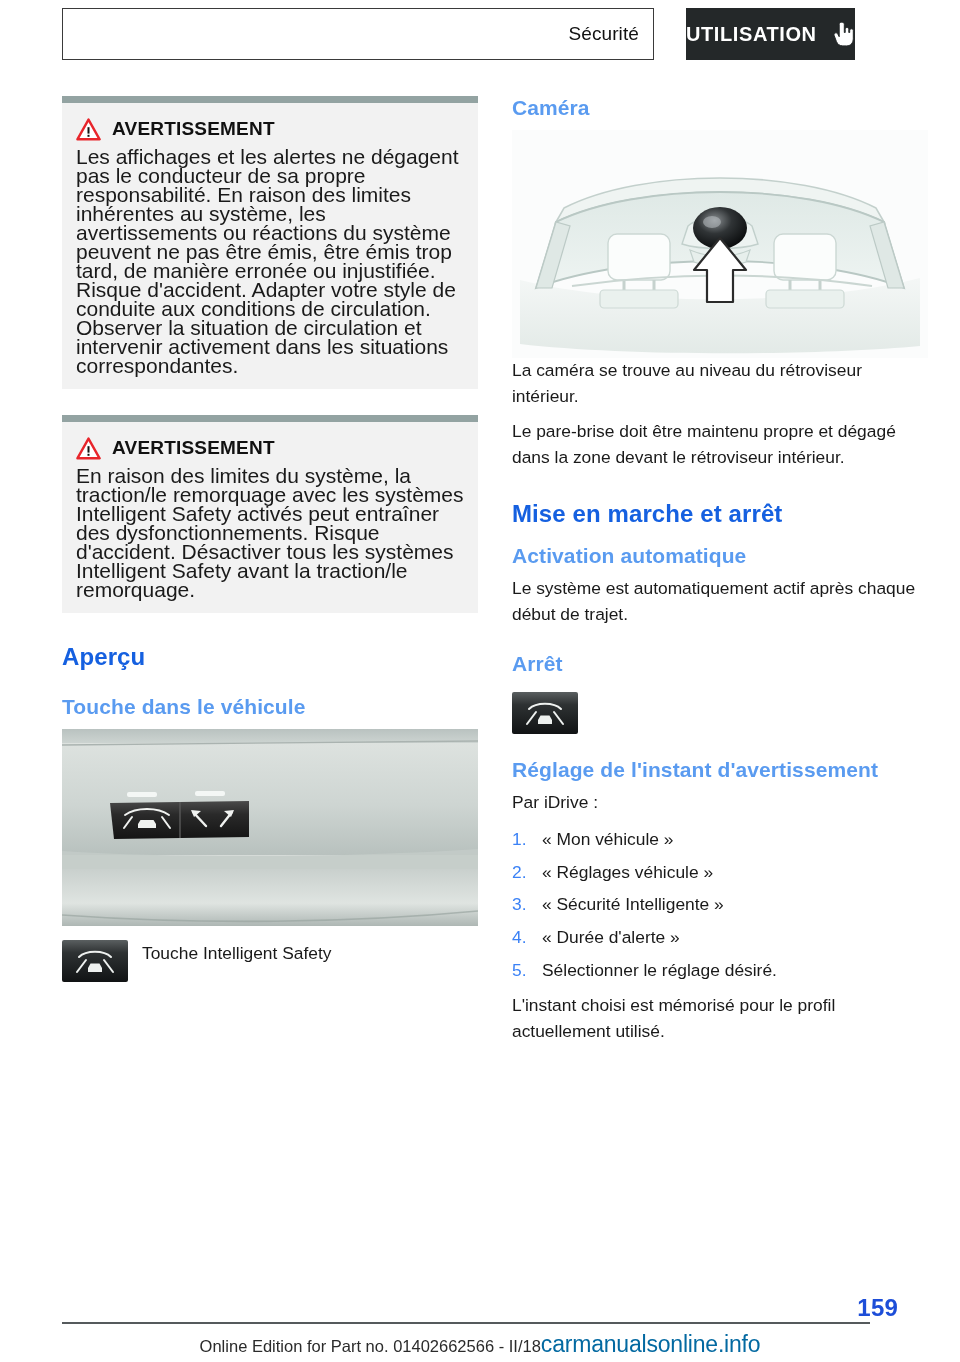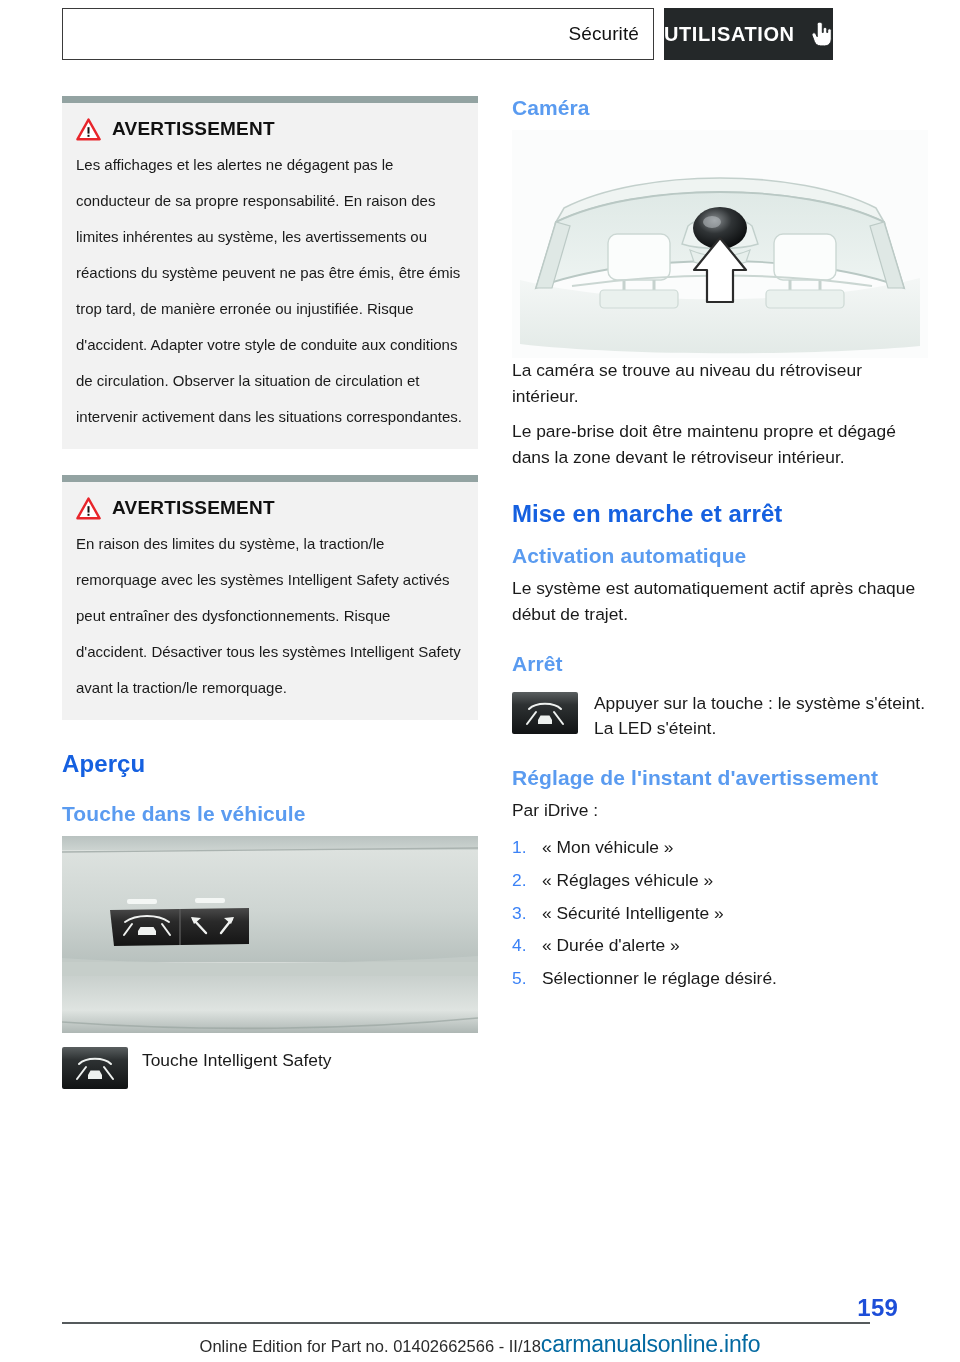--- a/index.html
+++ b/index.html
@@ -18,20 +18,21 @@
 
   
   .header {
     position: absolute;
     left: 62px;
     top: 8px;
     width: 688px;
     height: 52px;
     display: flex;
     align-items: stretch;
+    gap: 22px;
   }
   .header-tab-left {
     flex: 0 0 592px;
     border: 1px solid #3a3a3a;
     box-sizing: border-box;
     display: flex;
     align-items: center;
     justify-content: flex-end;
     padding-right: 14px;
     background: #ffffff;
@@ -90,22 +91,22 @@
   }
   .warning-head .title {
     font-size: 19px;
     font-weight: bold;
     letter-spacing: 0.2px;
     color: #111111;
   }
   .tri-icon { width: 25px; height: 23px; display: block; }
   .warning-body {
     padding: 2px 14px 0 14px;
-    font-size: 15px;
-    line-height: 36px;
+    font-size: 21px;
+    line-height: 19px;
     color: #1a1a1a;
   }
 
   
   h1.sec {
     font-size: 24px;
     font-weight: bold;
     color: #1560e0;
     margin: 30px 0 6px 0;
     letter-spacing: 0.1px;
@@ -424,21 +425,20 @@
         </defs>
         <rect x="0" y="0" width="66" height="42" rx="2" fill="url(#capG2)"></rect>
         <g stroke="#eef1ef" stroke-width="2" fill="none" stroke-linecap="round">
           <path d="M17 17 C24 10 42 10 49 17"></path>
           <path d="M15 32 L24 20"></path>
           <path d="M51 32 L42 20"></path>
         </g>
         <path d="M26 28 l2.5-4.5 h9 l2.5 4.5 v4 h-14 z" fill="#eef1ef"></path>
       </svg>
     </span>
-    <span class="txt">Appuyer sur la touche : le système s'éteint. La LED s'éteint.</span>
   </div>
 
 
   <h2 class="sub">Réglage de l'instant d'avertissement</h2>
   <p class="body">Par iDrive :</p>
 
   <ol class="steps">
     <li>
       <span class="num">1.</span>
       <span class="stxt">« Mon véhicule »</span>
@@ -454,20 +454,21 @@
     <li>
       <span class="num">4.</span>
       <span class="stxt">« Durée d'alerte »</span>
     </li>
     <li>
       <span class="num">5.</span>
       <span class="stxt">Sélectionner le réglage désiré.</span>
     </li>
   </ol>
 
+  <p class="body">L'instant choisi est mémorisé pour le profil actuellement utilisé.</p>
 
 </div>
 
 <div class="page-num">159</div>
 <div class="footer-rule"></div>
 <div class="footer-line">
   <span>Online Edition for Part no. 01402662566 - II/18</span><span class="wm">carmanualsonline.info</span>
 </div>
 
 </body></html>

